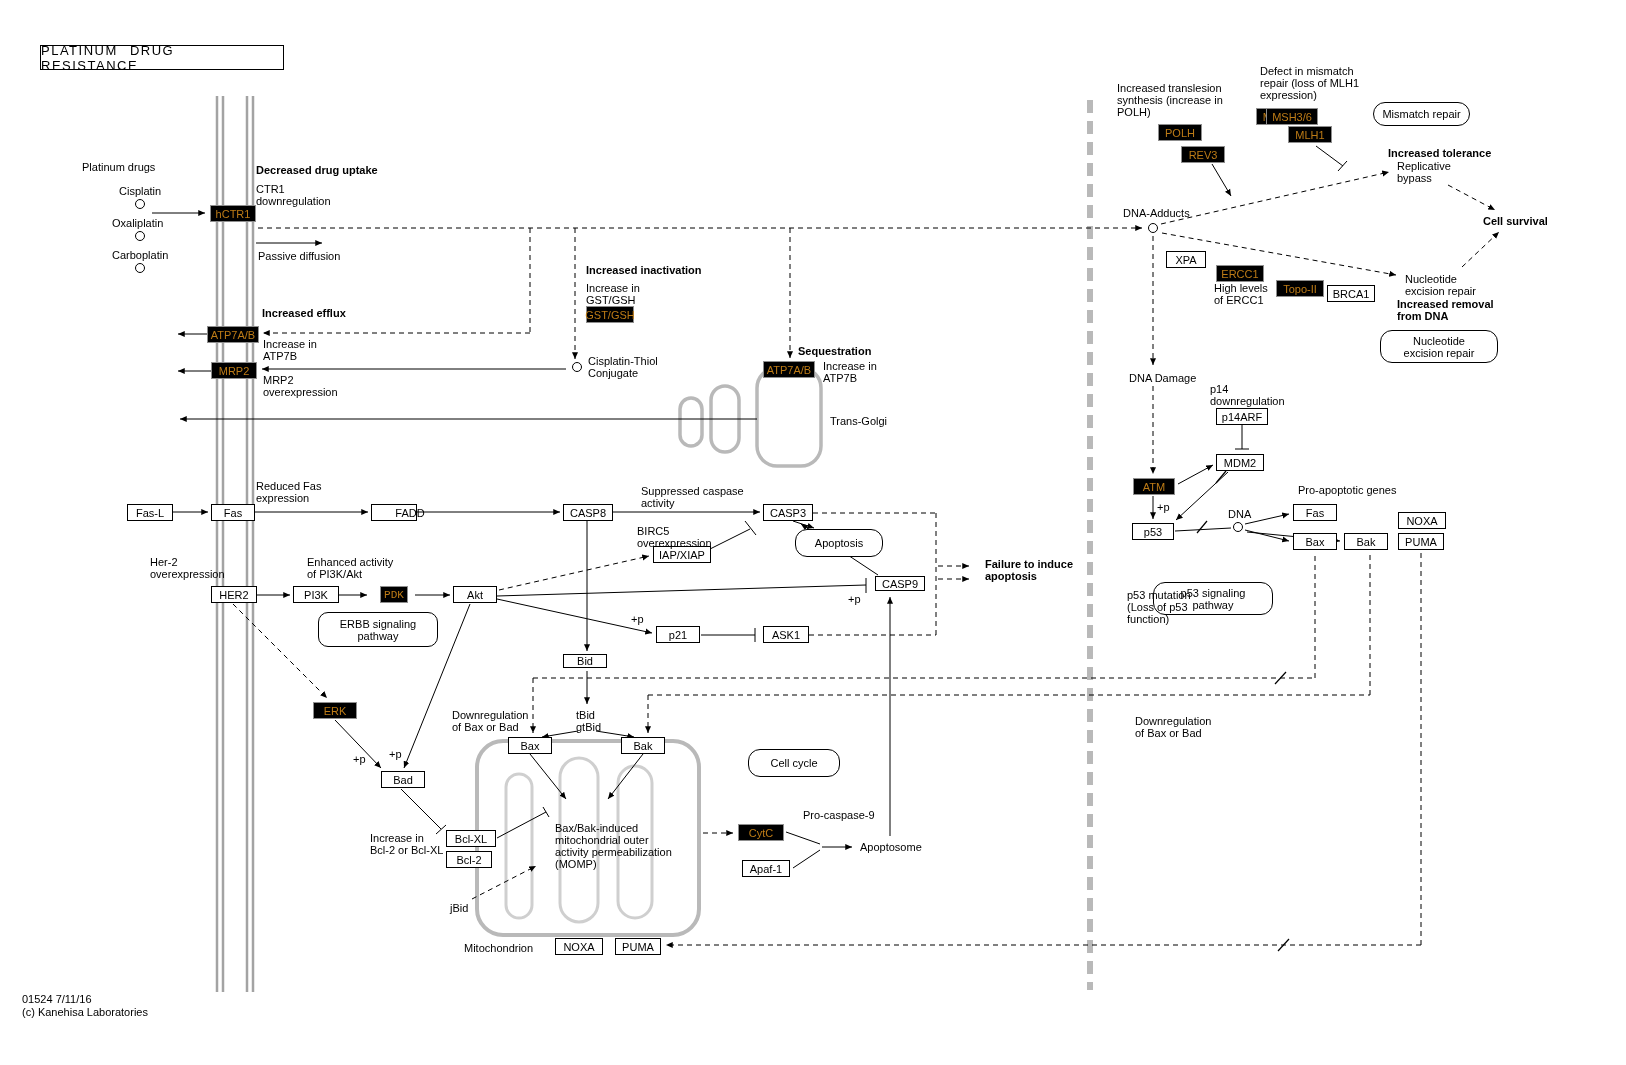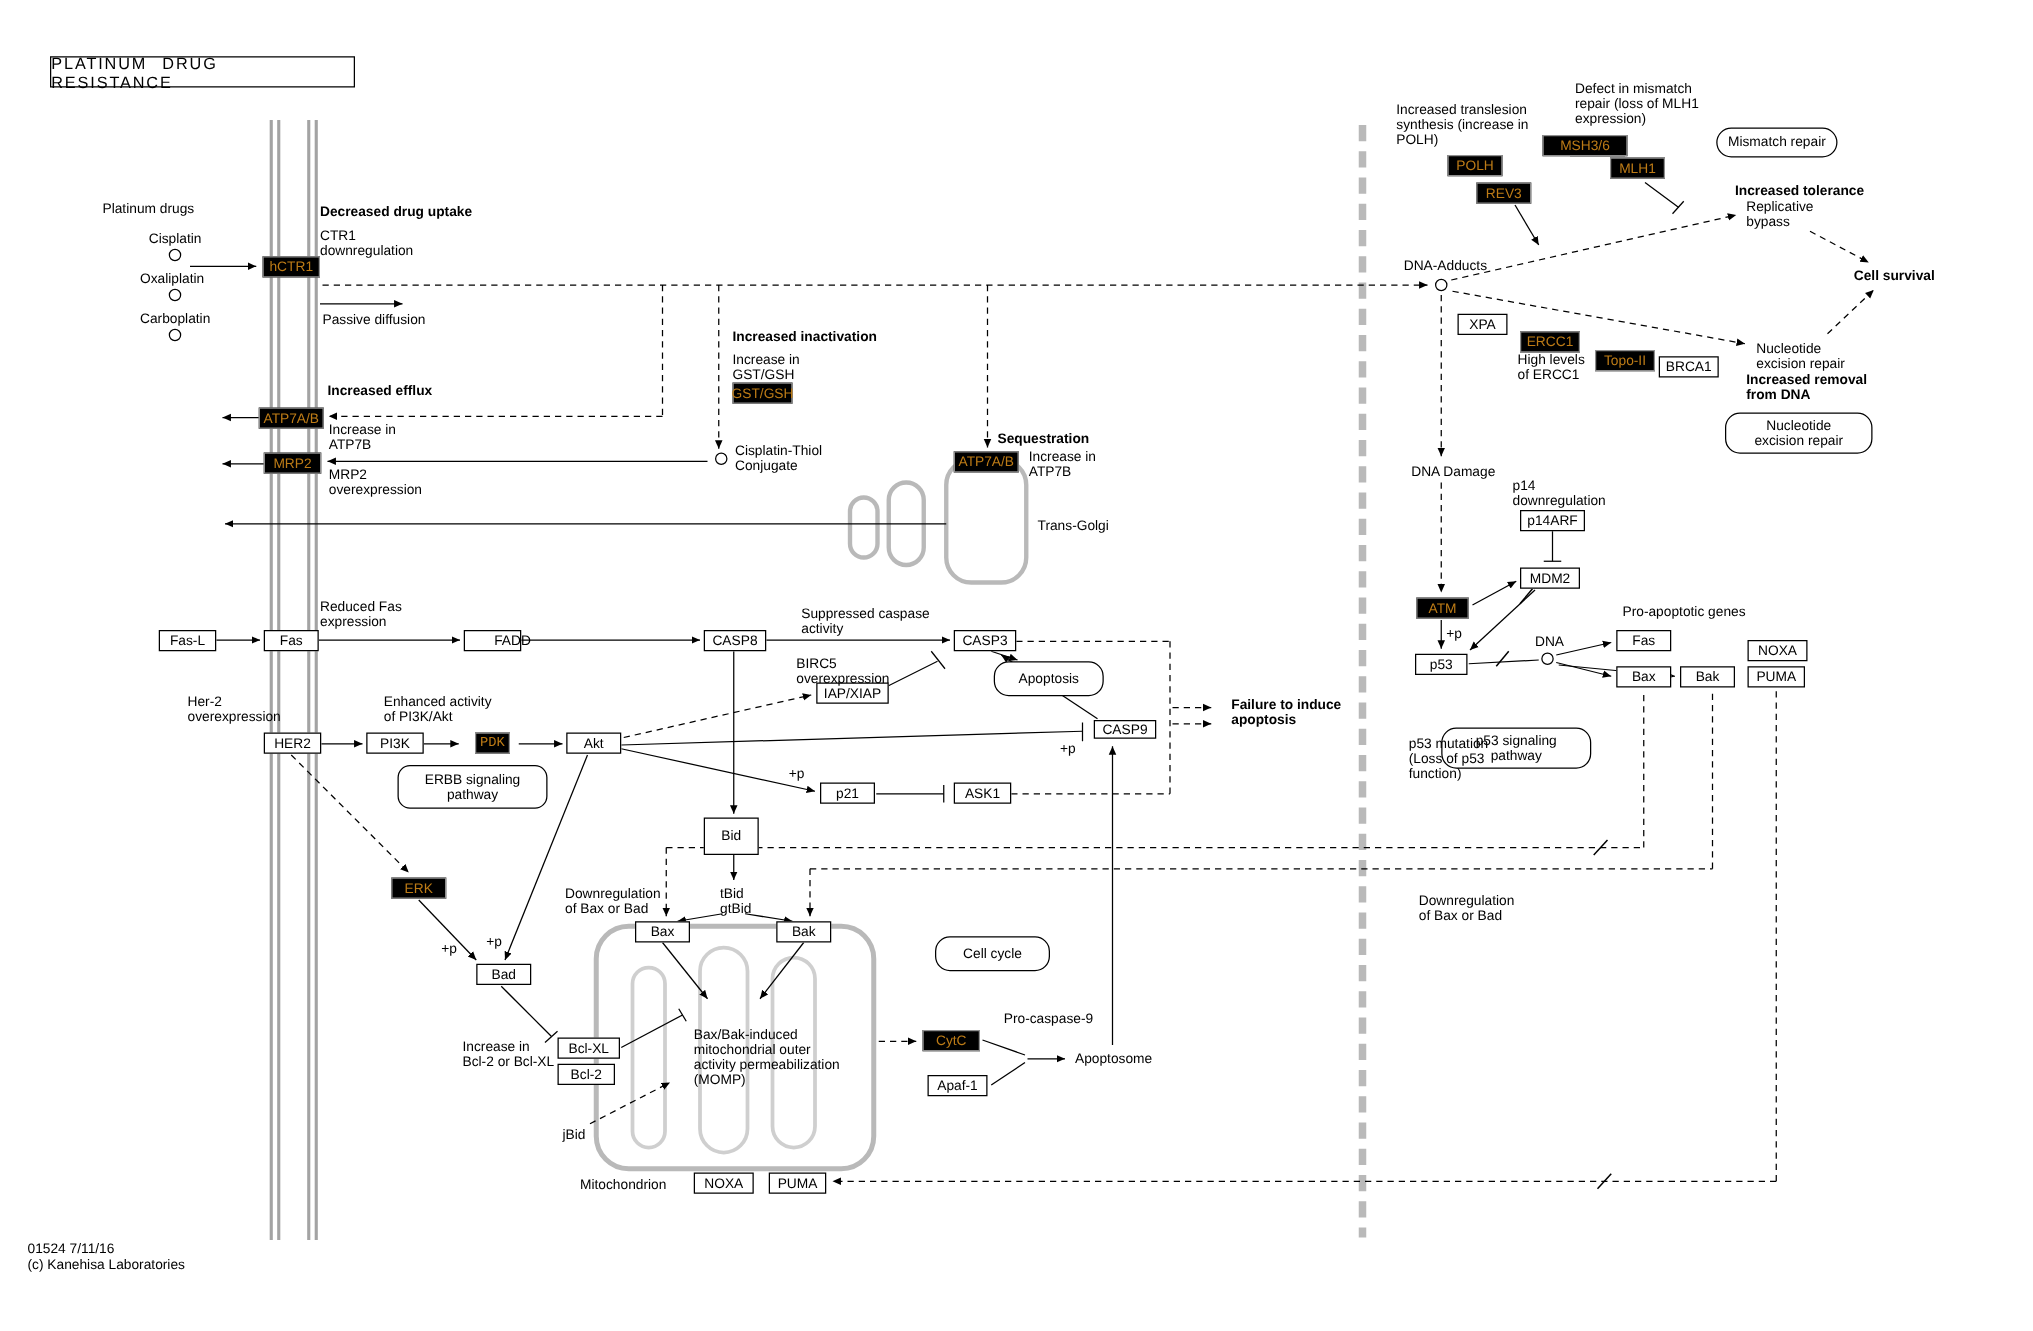--- a/index.html
+++ b/index.html
@@ -157,41 +157,41 @@
 
   <div id="nodes">
       <div class="node hl" style="left: 210px; top: 205px; width: 46px; height: 17px;">hCTR1</div>
       <div class="node hl" style="left: 207px; top: 326px; width: 52px; height: 17px;">ATP7A/B</div>
       <div class="node hl" style="left: 211px; top: 362px; width: 46px; height: 17px;">MRP2</div>
       <div class="node hl" style="left: 586px; top: 306px; width: 48px; height: 17px;">GST/GSH</div>
       <div class="node hl" style="left: 763px; top: 361px; width: 52px; height: 17px;">ATP7A/B</div>
       <div class="node hl" style="left: 1158px; top: 124px; width: 44px; height: 17px;">POLH</div>
       <div class="node hl" style="left: 1181px; top: 146px; width: 44px; height: 17px;">REV3</div>
       <div class="node hl" style="left: 1256px; top: 108px; width: 44px; height: 17px;">MSH2</div>
-      <div class="node hl" style="left: 1234px; top: 108px; width: 68px; height: 17px;">MSH3/6</div>
+      <div class="node hl" style="left: 1266px; top: 108px; width: 52px; height: 17px;">MSH3/6</div>
       <div class="node hl" style="left: 1288px; top: 126px; width: 44px; height: 17px;">MLH1</div>
       <div class="node hl" style="left: 1216px; top: 265px; width: 48px; height: 17px;">ERCC1</div>
       <div class="node hl" style="left: 1276px; top: 280px; width: 48px; height: 17px;">Topo-II</div>
       <div class="node hl" style="left: 1133px; top: 478px; width: 42px; height: 17px;">ATM</div>
       <div class="node hl" style="left: 380px; top: 586px; width: 28px; height: 17px; font-family: Liberation Mono, monospace;">PDK</div>
       <div class="node hl" style="left: 313px; top: 702px; width: 44px; height: 17px;">ERK</div>
       <div class="node hl" style="left: 738px; top: 824px; width: 46px; height: 17px;">CytC</div>
       <div class="node" style="left: 127px; top: 504px; width: 46px; height: 17px;">Fas-L</div>
       <div class="node" style="left: 211px; top: 504px; width: 44px; height: 17px;">Fas</div>
       <div class="node" style="left: 371px; top: 504px; width: 46px; height: 17px; padding-left: 32px;">FADD</div>
       <div class="node" style="left: 563px; top: 504px; width: 50px; height: 17px;">CASP8</div>
       <div class="node" style="left: 763px; top: 504px; width: 50px; height: 17px;">CASP3</div>
       <div class="node" style="left: 653px; top: 546px; width: 58px; height: 17px;">IAP/XIAP</div>
       <div class="node" style="left: 875px; top: 576px; width: 50px; height: 15px;">CASP9</div>
       <div class="node" style="left: 211px; top: 586px; width: 46px; height: 17px;">HER2</div>
       <div class="node" style="left: 293px; top: 586px; width: 46px; height: 17px;">PI3K</div>
       <div class="node" style="left: 453px; top: 586px; width: 44px; height: 17px;">Akt</div>
       <div class="node" style="left: 656px; top: 626px; width: 44px; height: 17px;">p21</div>
       <div class="node" style="left: 763px; top: 626px; width: 46px; height: 17px;">ASK1</div>
-      <div class="node" style="left: 563px; top: 654px; width: 44px; height: 30px;">Bid</div>
+      <div class="node" style="left: 563px; top: 654px; width: 44px; height: 14px;">Bid</div>
       <div class="node" style="left: 508px; top: 737px; width: 44px; height: 17px;">Bax</div>
       <div class="node" style="left: 621px; top: 737px; width: 44px; height: 17px;">Bak</div>
       <div class="node" style="left: 381px; top: 771px; width: 44px; height: 17px;">Bad</div>
       <div class="node" style="left: 446px; top: 830px; width: 50px; height: 17px;">Bcl-XL</div>
       <div class="node" style="left: 446px; top: 851px; width: 46px; height: 17px;">Bcl-2</div>
       <div class="node" style="left: 742px; top: 860px; width: 48px; height: 17px;">Apaf-1</div>
       <div class="node" style="left: 555px; top: 938px; width: 48px; height: 17px;">NOXA</div>
       <div class="node" style="left: 615px; top: 938px; width: 46px; height: 17px;">PUMA</div>
       <div class="node" style="left: 1166px; top: 251px; width: 40px; height: 17px;">XPA</div>
       <div class="node" style="left: 1327px; top: 285px; width: 48px; height: 17px;">BRCA1</div>

